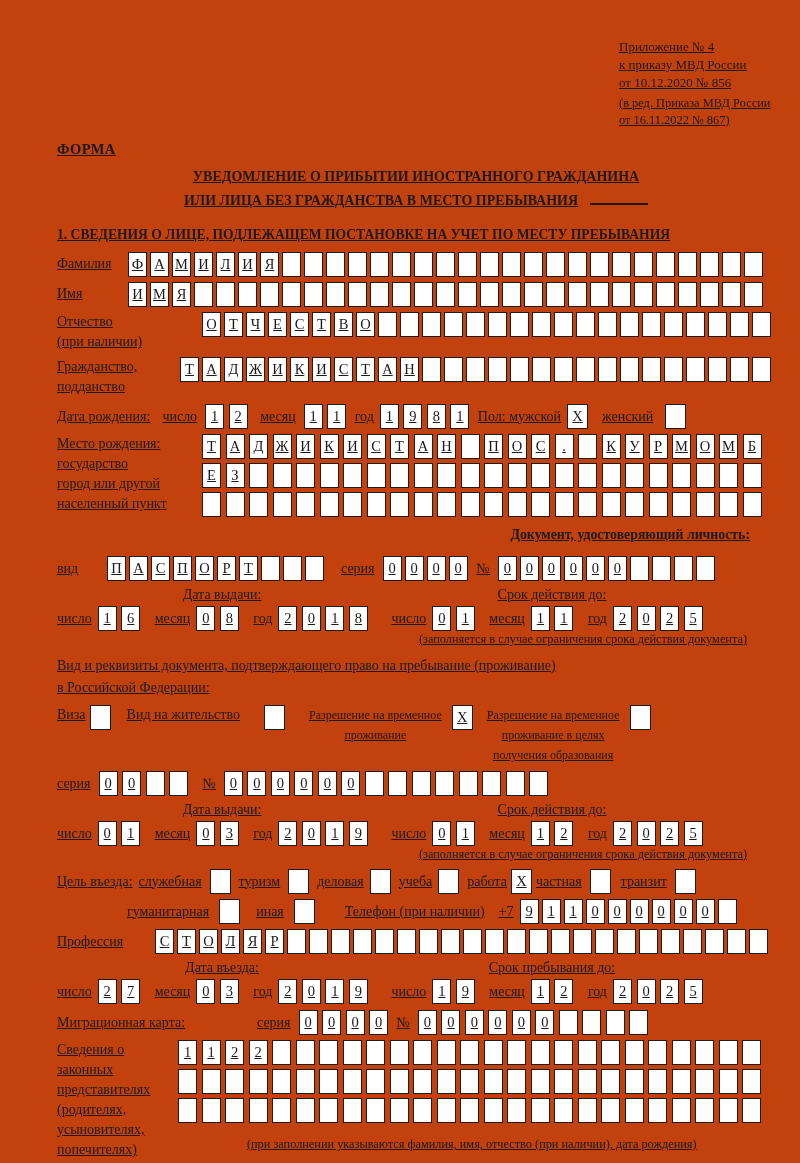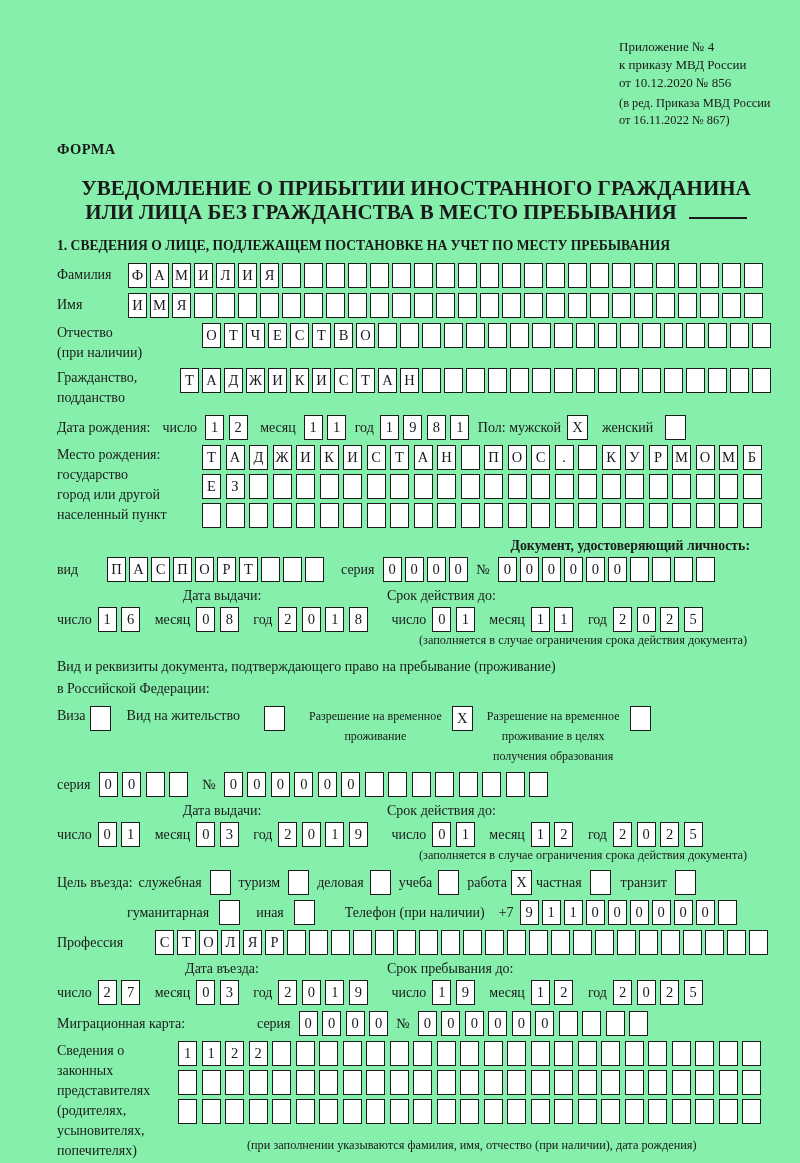--- a/index.html
+++ b/index.html
@@ -1,27 +1,27 @@
 <!DOCTYPE html>
 <html><head>
 <meta charset="utf-8">
 <style>
   html,body{margin:0;padding:0;background:#ffffff;}
   .page{
     width:800px;height:1163px;box-sizing:border-box;
     padding:38px 25px 0 57px;
     font-family:"Liberation Serif","DejaVu Serif",serif;
-    color:#1a1a1a;background:#86efac;overflow:hidden;position:relative;
+    color:#1a1a1a;background:#c2410c;overflow:hidden;position:relative;text-decoration:underline;
   }
   
   .hdr{margin-left:562px;font-size:13px;line-height:18px;}
   .hdr .small{font-size:12.4px;line-height:17px;}
   .hdr .gap{margin-top:3px;}
   .forma{text-align:left;font-weight:bold;font-size:14.5px;margin:12px 10px 0 0;letter-spacing:.4px;}
-  .title{text-align:center;font-weight:bold;font-size:21px;line-height:24px;margin-top:18px;}
+  .title{text-align:center;font-weight:bold;font-size:14px;line-height:24px;margin-top:7px;}
   .blank-line{display:inline-block;width:58px;border-bottom:2px solid #1a1a1a;margin-left:12px;height:14px;}
   .sec-head{font-weight:bold;font-size:13.6px;margin-top:14px;white-space:nowrap;}
 
   
   .frow{display:flex;align-items:flex-start;margin-top:5px;}
   .inline{align-items:center;}
   .flabel{font-size:14px;line-height:20px;flex:none;}
   .lbl-col{flex:none;}
   .boxes{display:flex;flex:none;}
   .cell{
@@ -29,21 +29,21 @@
     margin-right:3px;display:flex;align-items:center;justify-content:center;
     font-size:14.5px;flex:none;background:#fff;
   }
   .wide .cell{margin-right:4.5px;}
   .cb .cell{width:21px;margin-right:0;}
   .stack .boxes{margin-bottom:4px;}
 
   
   .dates-heads{display:flex;font-size:14px;line-height:18px;margin-top:5px;}
   .dh-left{width:330px;text-align:center;flex:none;}
-  .dh-right{margin-left:auto;width:330px;margin-right:58px;text-align:left;flex:none;}
+  .dh-right{margin-left:auto;width:330px;margin-right:58px;text-align:center;flex:none;}
   .dates-row{display:flex;align-items:center;margin-top:2px;}
   .dgroup{display:flex;align-items:center;}
   .dgroup .flabel{margin-right:6px;}
   .dgroup .boxes{margin-right:10px;}
   .dgroup.right{margin-left:auto;margin-right:58px;}
   .note{font-size:12.3px;line-height:15px;margin-top:1px;}
   .note.right{text-align:right;margin-right:28px;}
   .intro{font-size:14px;line-height:22px;margin-top:8px;}
   .permit-text{font-size:12px;line-height:20px;text-align:center;flex:none;}
   .center-head{text-align:right;font-weight:bold;font-size:13.8px;margin-top:4px;margin-right:25px;line-height:19px;}
@@ -329,21 +329,21 @@
           <span class="cell"></span>
           <span class="cell"></span>
           <span class="cell"></span>
           <span class="cell"></span>
         </div>
     </div>
   </div>
 
   <div class="center-head">Документ, удостоверяющий личность:</div>
 
-  <div class="frow inline" style="margin-top:2px">
+  <div class="frow inline" style="margin-top:12px">
     <span class="flabel" style="width:50px">вид</span>
     <span class="boxes">
         <span class="cell">П</span>
         <span class="cell">А</span>
         <span class="cell">С</span>
         <span class="cell">П</span>
         <span class="cell">О</span>
         <span class="cell">Р</span>
         <span class="cell">Т</span>
         <span class="cell"></span>

